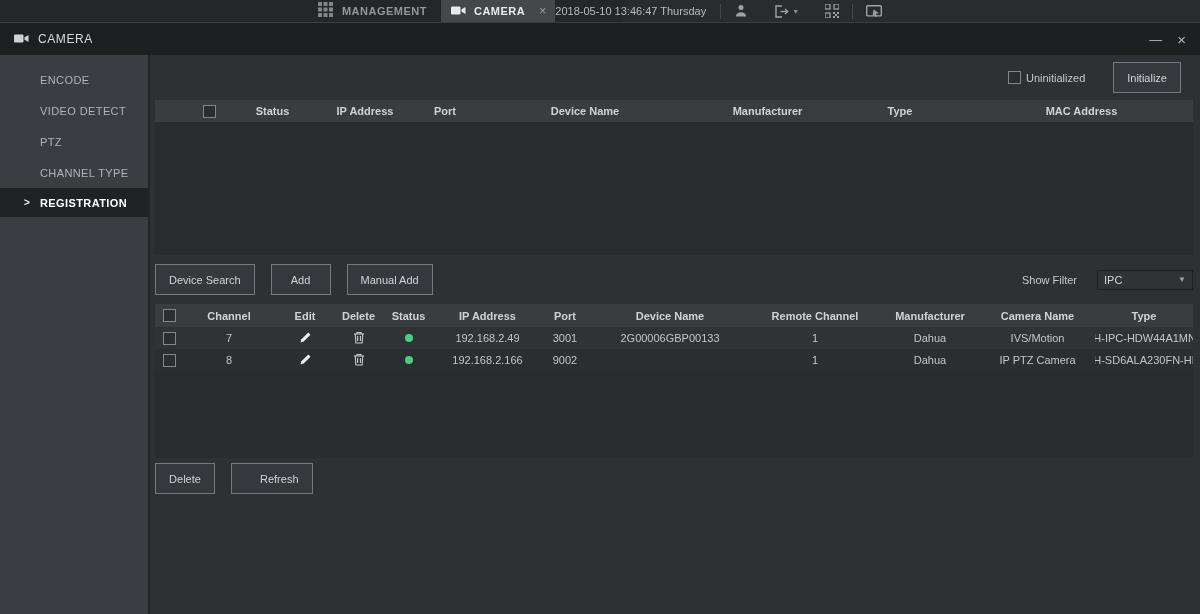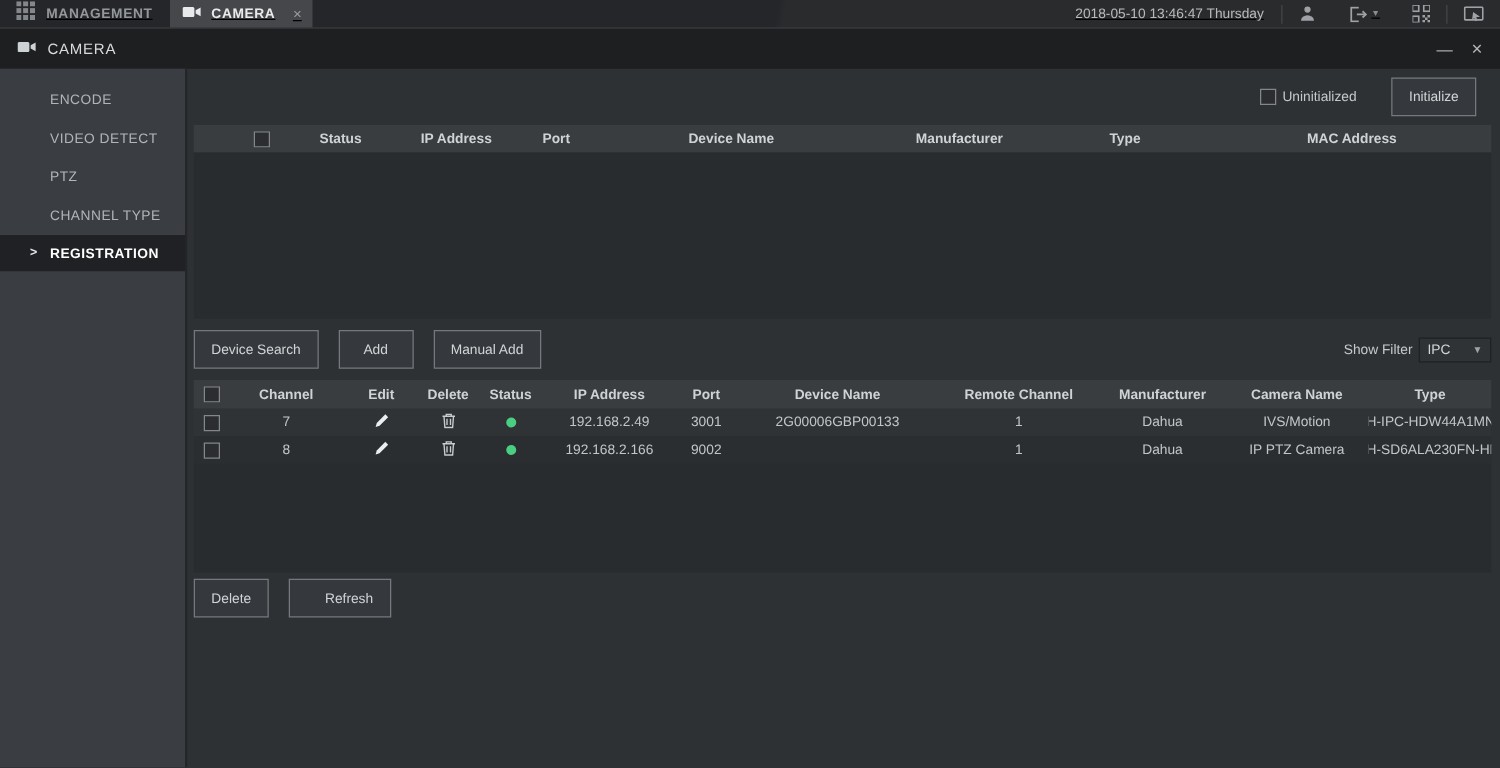--- a/index.html
+++ b/index.html
@@ -1,22 +1,22 @@
 <!DOCTYPE html>
 <html><head>
 <meta charset="utf-8">
 <style>
   * { margin:0; padding:0; box-sizing:border-box; }
   html,body { width:1200px; height:614px; overflow:hidden; background:#2e3134;
               font-family:"Liberation Sans", sans-serif; -webkit-font-smoothing:antialiased; }
 
   
-  .topbar { height:23px; display:flex; align-items:stretch; justify-content:space-between;
+  .topbar { height:23px; display:flex; align-items:stretch; justify-content:center;
             background:linear-gradient(100deg,#242629 0%,#242629 51.8%,#2a2b2d 52.3%,#2a2b2d 100%);
-            border-bottom:1px solid #3a3c3e;text-decoration:underline; }
+            border-bottom:1px solid #3a3c3e; }
   .tb-left { display:flex; align-items:stretch; }
   .tb-app { display:flex; align-items:center; gap:9px; padding:0 14px 0 13px; cursor:pointer; }
   .tb-app span.lbl { font-size:11px; font-weight:bold; letter-spacing:.5px; color:#94979a; }
   .tb-tab { display:flex; align-items:center; gap:8px; padding:0 9px 0 10px; background:#45474a; cursor:pointer; }
   .tb-tab span.lbl { font-size:11px; font-weight:bold; letter-spacing:.5px; color:#e9eaeb; }
   .tab-close { color:#9a9da0; font-size:12px; margin-left:6px; cursor:pointer; line-height:1; }
   .tb-right { display:flex; align-items:center; }
   .tb-time { font-size:11px; color:#b8bbbe; margin-right:14px; }
   .tb-sep { width:1px; height:15px; background:#45474a; }
   .tb-ic { display:flex; align-items:center; justify-content:center; padding:0 13px; height:100%; cursor:pointer; color:#9ea2a6; }
@@ -51,22 +51,22 @@
   
   .tbl-head { display:grid; align-items:center; background:#3a3d40; color:#d0d3d5; font-size:11px; font-weight:bold; }
   .tbl-head > div, .tbl-row > div { display:flex; align-items:center; justify-content:center; overflow:hidden; white-space:nowrap; }
   .upper .tbl-head { grid-template-columns:85px 65px 120px 40px 240px 125px 140px 1fr; height:22px; }
   .upper .tbl-head .cbcell { padding-left:24px; }
   .upper-body { height:133px; background:#292c2e; }
 
   .actions-row { height:49px; display:flex; align-items:center; }
   .actions-row .btn + .btn { margin-left:16px; }
   .flt { margin-left:auto; display:flex; align-items:center; }
-  .flt-label { font-size:11px; color:#c6c9cb; margin-right:5px; }
-  .select { width:58px; height:20px; background:#303336; border:1px solid #1e2022; display:flex;
+  .flt-label { font-size:11px; color:#c6c9cb; margin-right:20px; }
+  .select { width:96px; height:20px; background:#303336; border:1px solid #1e2022; display:flex;
             align-items:center; justify-content:space-between; padding:0 6px; cursor:pointer; }
   .select .val { font-size:11px; color:#d2d5d7; }
   .select .caret { font-size:8px; color:#9ea2a6; }
 
   .lower .tbl-head { grid-template-columns:28px 92px 60px 47px 53px 105px 50px 160px 130px 100px 115px 1fr; height:23px; }
   .tbl-row { display:grid; grid-template-columns:28px 92px 60px 47px 53px 105px 50px 160px 130px 100px 115px 1fr;
              height:22px; font-size:11px; color:#c3c6c9; cursor:pointer; }
   .tbl-row.odd { background:#303335; }
   .tbl-row.even { background:#2b2e30; }
   .lower-filler { height:87px; background:#292c2e; }

